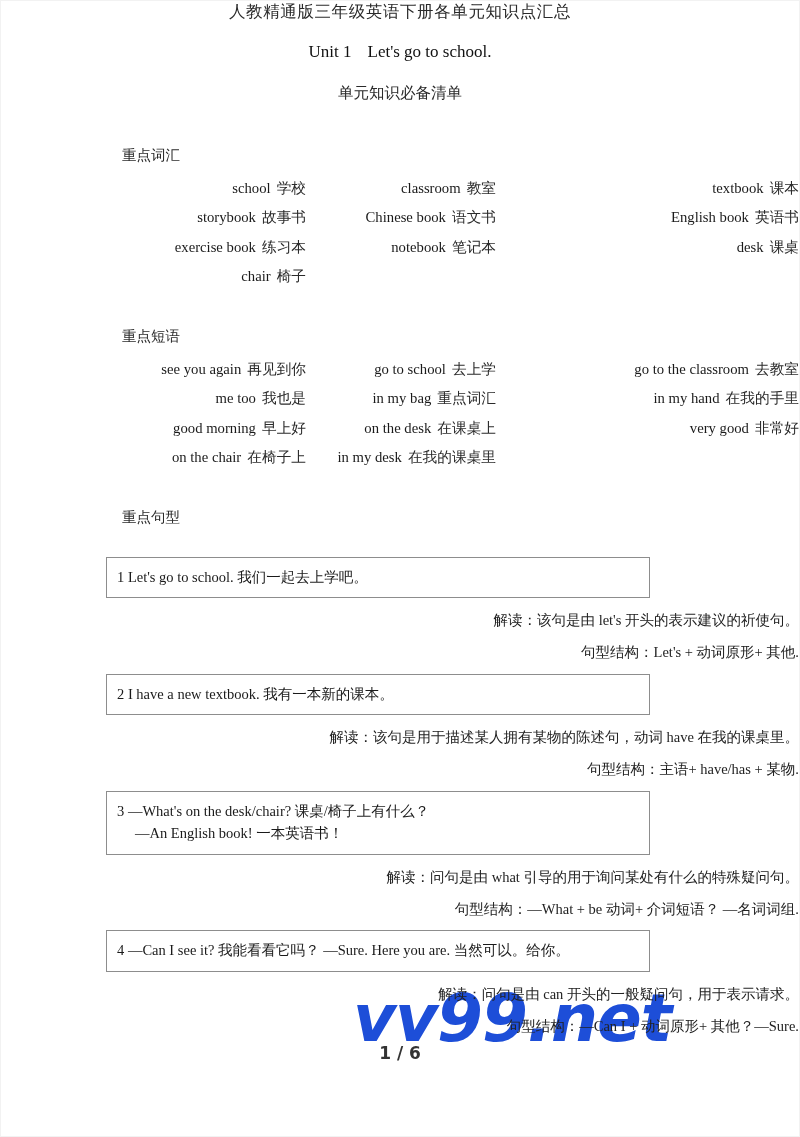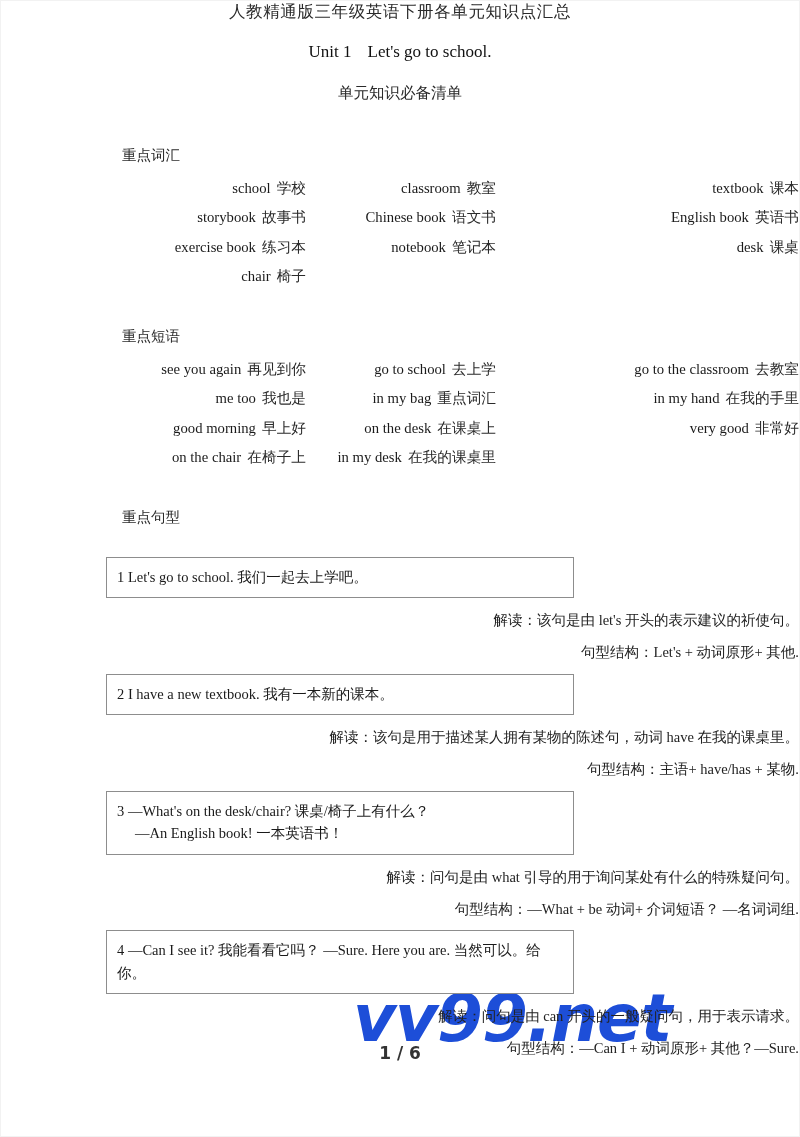--- a/index.html
+++ b/index.html
@@ -91,21 +91,21 @@
   .cell-2 { width: 190px; flex: 0 0 190px; }
   .cell-3 { flex: 1 1 auto; }
   .en { color: #1a1a1a; }
   .zh { color: #2a2a2a; margin-left: 6px; }
 
   
   .patterns { padding-top: 2px; }
   .pattern { padding-left: 105px; padding-right: 0; }
   .pattern-box {
     box-sizing: border-box;
-    width: 468px;
+    width: 544px;
     border: 1.3px solid #8d8d8d;
     margin-top: 12px;
     padding: 8px 10px 9px 10px;
     font-size: 14.5px;
     line-height: 1.55;
     background: #fff;
   }
   .pattern-box .line-2 { padding-left: 18px; }
   .pattern-note,
   .pattern-struct {

